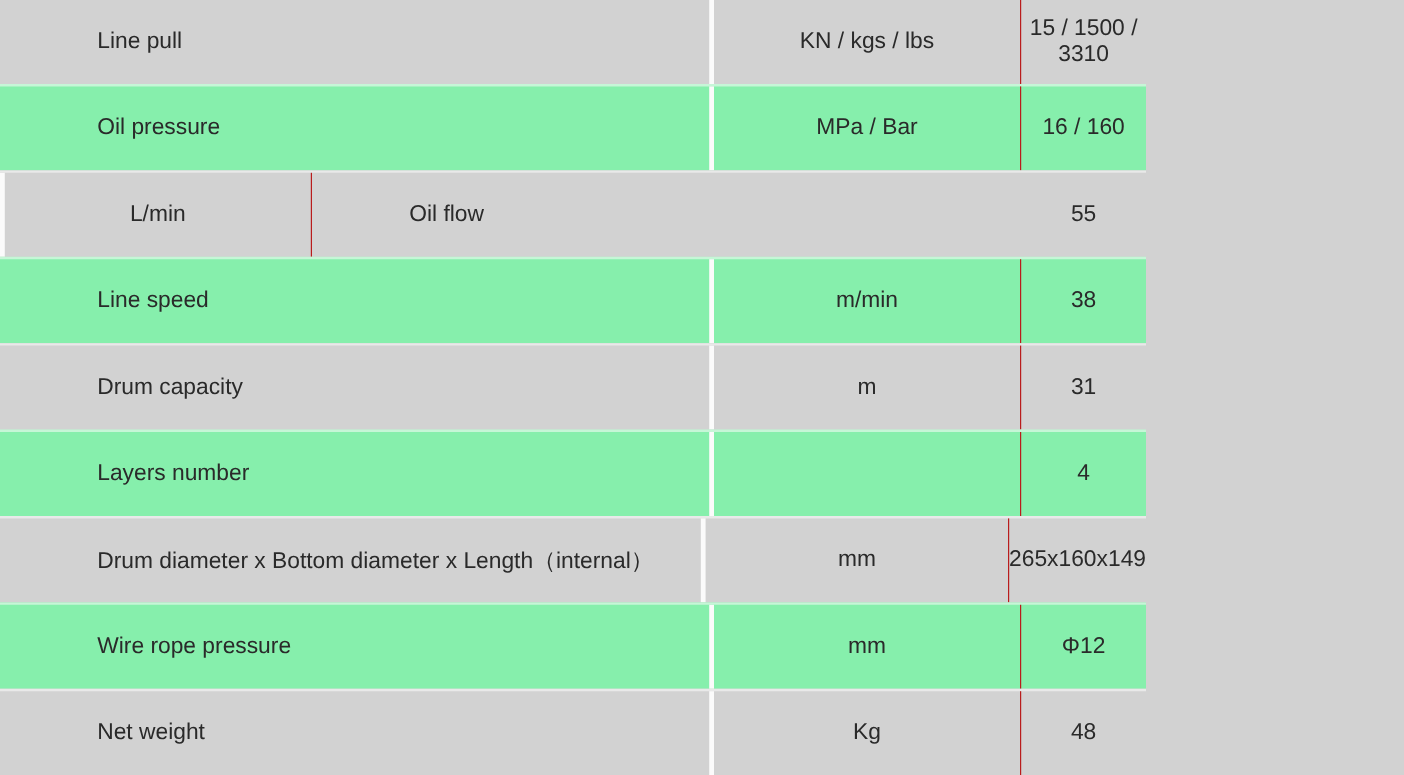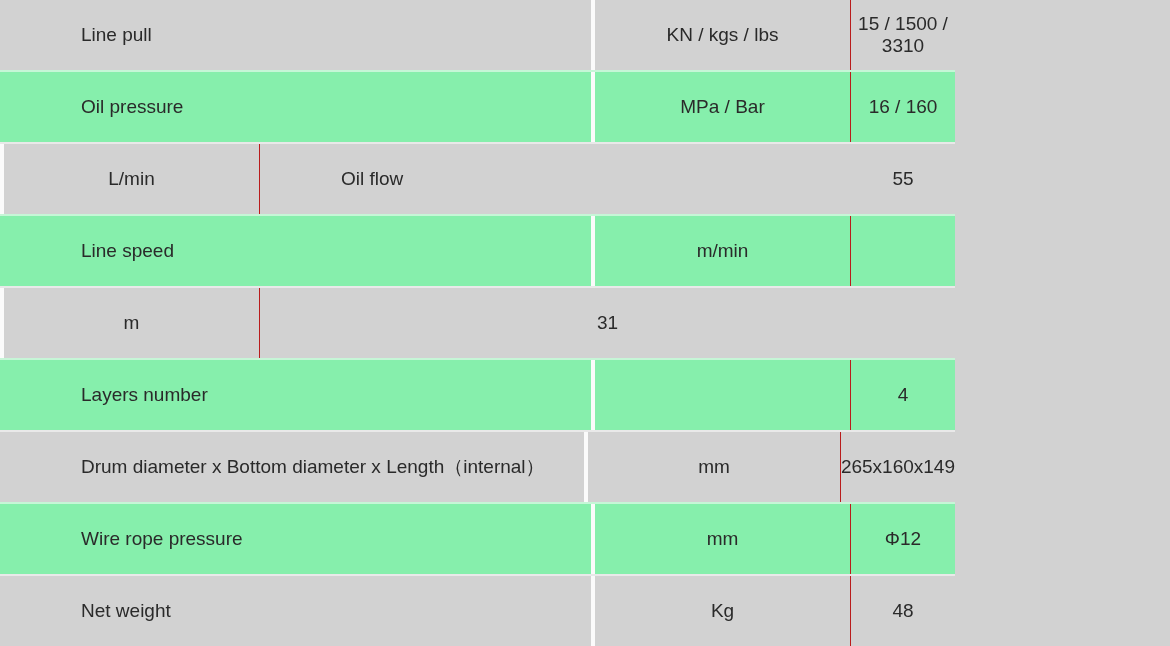--- a/index.html
+++ b/index.html
@@ -70,23 +70,25 @@
 
   <div class="row row-dark">
     <div class="cell cell-unit">L/min</div>
     <div class="cell cell-param">Oil flow</div>
     <div class="cell cell-value">55</div>
   </div>
 
   <div class="row row-light">
     <div class="cell cell-param">Line speed</div>
     <div class="cell cell-unit">m/min</div>
+    <div class="cell cell-value">38</div>
   </div>
 
   <div class="row row-dark">
+    <div class="cell cell-param">Drum capacity</div>
     <div class="cell cell-unit">m</div>
     <div class="cell cell-value">31</div>
   </div>
 
   <div class="row row-light">
     <div class="cell cell-param">Layers number</div>
     <div class="cell cell-unit"></div>
     <div class="cell cell-value">4</div>
   </div>
 

